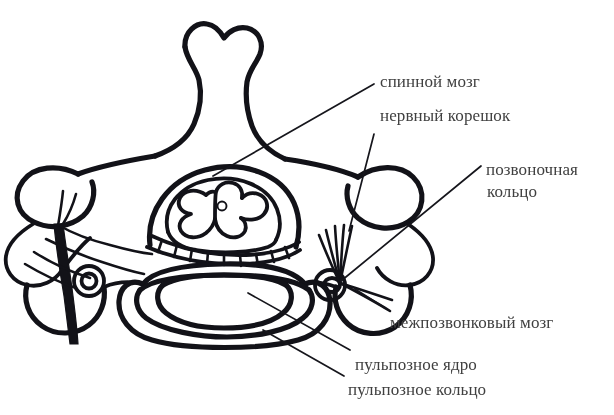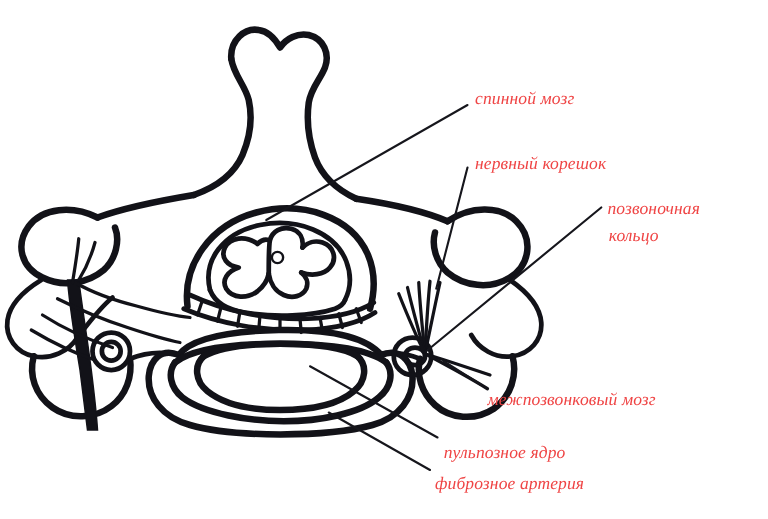--- a/index.html
+++ b/index.html
@@ -33,26 +33,25 @@
   .hair   { stroke-width: 1.9; }
   .filled { fill: #121218; stroke: #121218; stroke-width: 1.2; }
   .leader {
     fill: none;
     stroke: #16161c;
     stroke-width: 1.7;
     stroke-linecap: round;
   }
   .label {
     position: absolute;
-    font-size: 14px;
+    font-size: 17px;
     line-height: 1.12;
     white-space: nowrap;
-    color: #ef4444;
+    color: #404040;
     letter-spacing: 0.1px;
-    font-style: italic;
   }
 </style>
 </head>
 <body>
 
 <svg id="figure" viewBox="0 0 614 415">
 
   <g>
     <path class="anat thick" d="M185 47 C184 32 196 22 207 24 C215 25 220 31 224 38
       C229 31 238 26 247 28 C259 31 264 43 260 54
@@ -196,23 +195,23 @@
     <line class="leader" x1="481" y1="166" x2="341" y2="281"></line>
     <line class="leader" x1="385" y1="308" x2="355" y2="289"></line>
     <line class="leader" x1="350" y1="350" x2="248" y2="293"></line>
     <line class="leader" x1="344" y1="376" x2="263" y2="330"></line>
   </g>
 
 </svg>
 
 <div class="label" style="left:380px; top:72px;">спинной мозг</div>
 
-<div class="label" style="left:380px; top:124px;">нервный корешок</div>
+<div class="label" style="left:380px; top:106px;">нервный корешок</div>
 
 <div class="label" style="left:486px; top:160px;">позвоночная</div>
 
 <div class="label" style="left:487px; top:182px;">кольцо</div>
 
 <div class="label" style="left:390px; top:313px;">межпозвонковый мозг</div>
 
 <div class="label" style="left:355px; top:355px;">пульпозное ядро</div>
 
-<div class="label" style="left:348px; top:380px;">фиброзное артерия</div>
+<div class="label" style="left:348px; top:380px;">пульпозное кольцо</div>
 
 </body></html>

